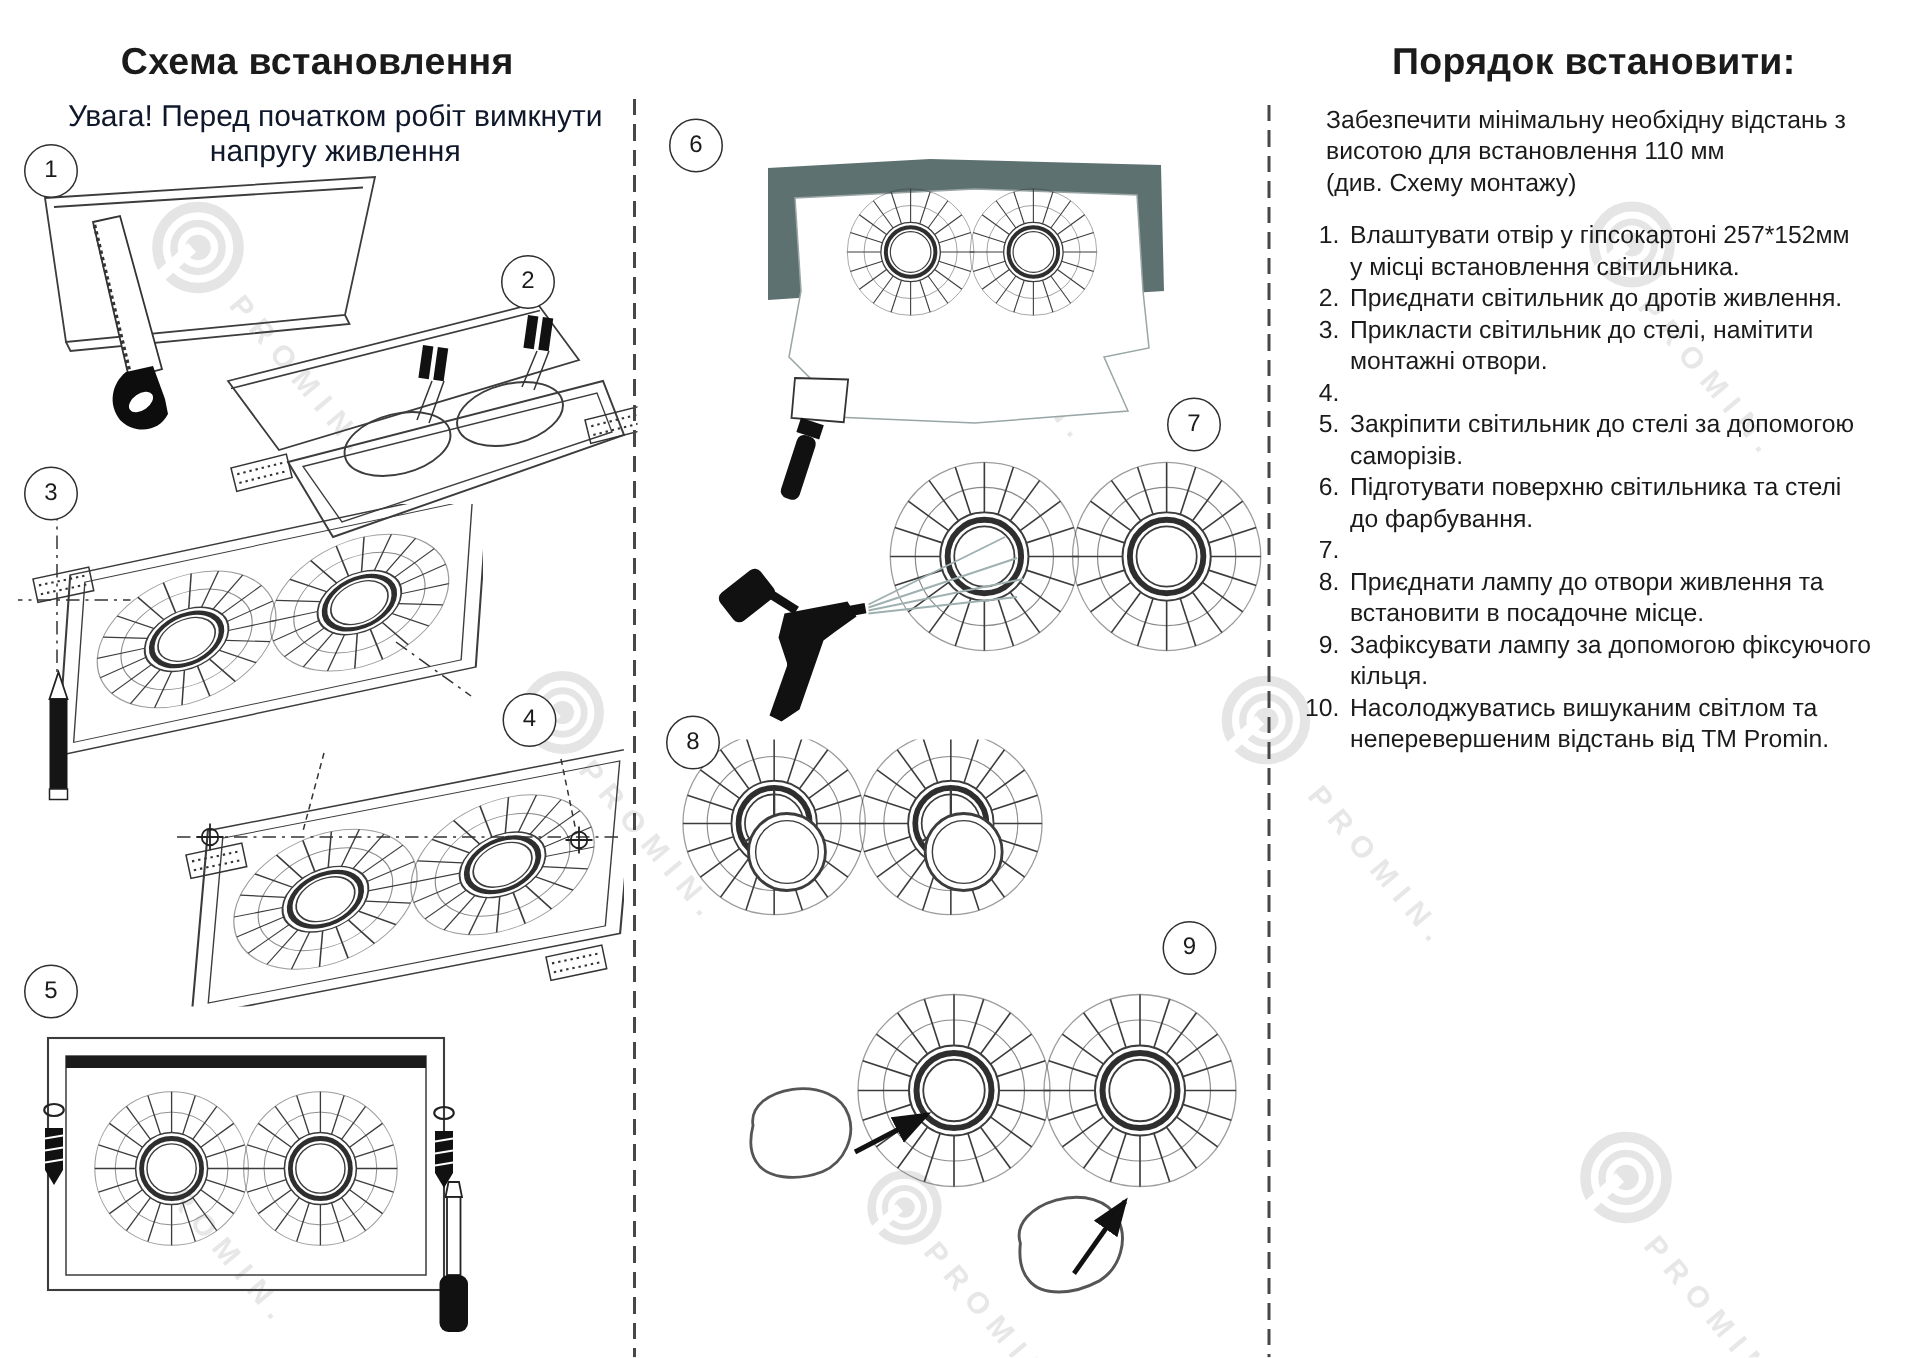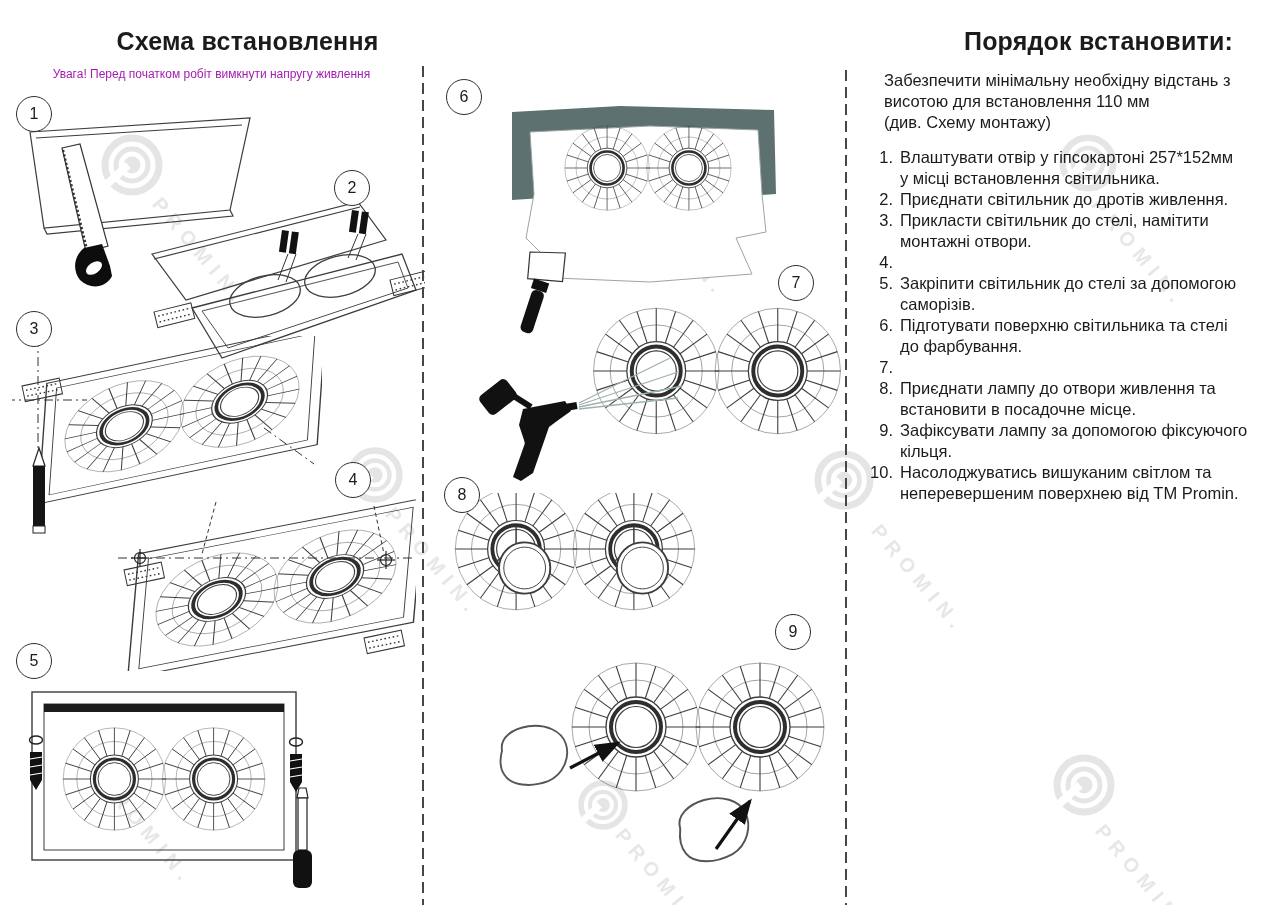--- a/index.html
+++ b/index.html
@@ -1,22 +1,22 @@
 <!DOCTYPE html>
 <html><head>
 <meta charset="utf-8">
 <style>
   html,body{margin:0;padding:0;background:#ffffff;}
   .page{position:relative;width:1280px;height:905px;background:#fff;overflow:hidden;
         font-family:"Liberation Sans","DejaVu Sans",sans-serif;color:#1b1b1b;}
-  .title{position:absolute;font-weight:bold;font-size:25px;letter-spacing:.2px;z-index:4;margin-left:36px;}
+  .title{position:absolute;font-weight:bold;font-size:25px;letter-spacing:.2px;z-index:4;}
   .title-left{left:0;top:27px;width:423px;text-align:center;}
   .title-right{left:845px;top:27px;width:435px;text-align:center;}
   .warning{position:absolute;left:0;top:67px;width:423px;text-align:center;
-           color:#a21caf;font-size:12px;z-index:4;}
+           color:#0f172a;font-size:20px;z-index:4;padding-left:12px;}
   .divider{position:absolute;width:2px;z-index:2;
            background:repeating-linear-gradient(180deg,#474747 0 11px,transparent 11px 17px);}
   .divider-a{left:422px;top:66px;height:839px;}
   .divider-b{left:845px;top:70px;height:835px;}
   .step-circle{position:absolute;width:34px;height:34px;border:1.4px solid #2f2f2f;border-radius:50%;
            background:#fff;display:flex;align-items:center;justify-content:center;
            font-size:16px;z-index:3;}
   .intro{position:absolute;left:884px;top:70px;width:402px;font-size:16.5px;line-height:21px;
            white-space:pre-line;z-index:4;}
   .steps{position:absolute;left:845px;top:147px;width:432px;font-size:16.5px;line-height:21px;z-index:4;}
@@ -370,17 +370,17 @@
 встановити в посадочне місце.</span>
       </div>
     <div class="step-row">
         <span class="step-num">9.</span>
         <span class="step-text">Зафіксувати лампу за допомогою фіксуючого
 кільця.</span>
       </div>
     <div class="step-row">
         <span class="step-num">10.</span>
         <span class="step-text">Насолоджуватись вишуканим світлом та
-неперевершеним поверхнею від ТМ Promin.</span>
+неперевершеним відстань від ТМ Promin.</span>
       </div>
   </div>
 
 </div>
 
 </body></html>

